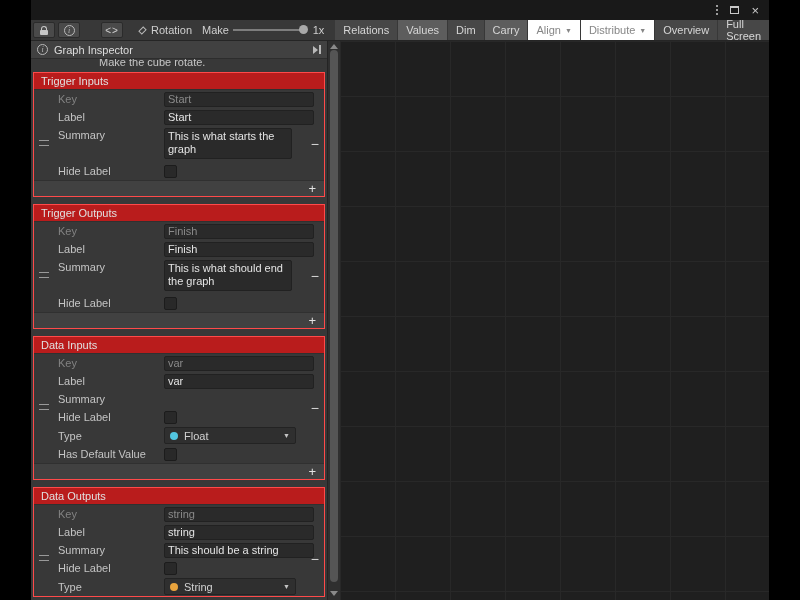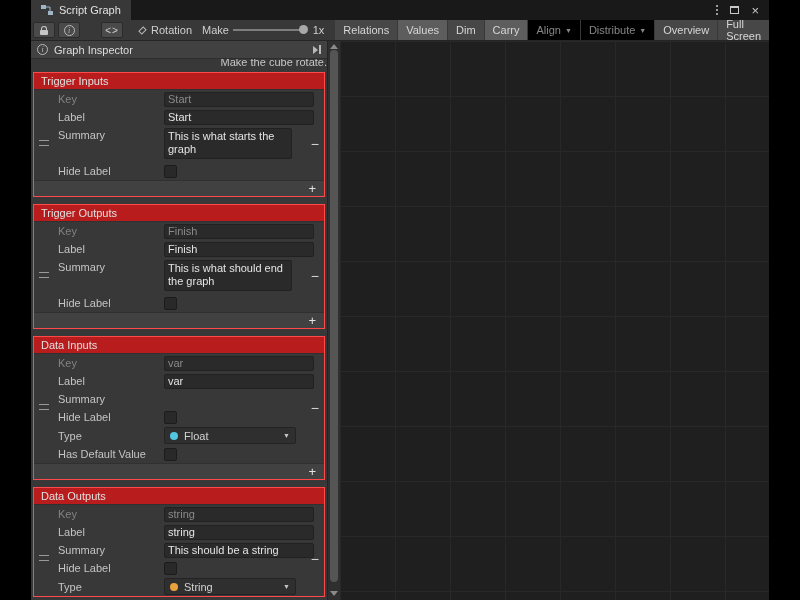--- a/index.html
+++ b/index.html
@@ -27,33 +27,33 @@
   .circle-i { width:11px; height:11px; border-radius:50%; border:1px solid #b9b9b9; color:#b9b9b9;
     font-size:8px; display:flex; align-items:center; justify-content:center; font-family:"Liberation Serif", serif; font-style:italic; }
   .code-glyph { font-size:10px; letter-spacing:1px; }
   .pivot { width:7px; height:7px; border:1px solid #b9b9b9; transform:rotate(45deg); margin:0 6px 0 14px; }
   .tool-label { color:#cfcfcf; margin-right:10px; }
   .zoom-track { position:relative; width:118px; height:2px; background:#7d7d7d; margin:0 8px 0 4px; }
   .zoom-knob { position:absolute; right:-3px; top:-4px; width:9px; height:9px; border-radius:50%; background:#a9a9a9; }
   .tb-group { margin-left:auto; display:flex; align-items:stretch; height:100%;justify-content:center; }
   .tb-btn { display:flex; align-items:center; gap:4px; padding:0 8px; background:#474747; margin-left:1px; color:#d6d6d6; }
   .tb-btn.active { background:#5d5d5d; }
-  .tb-btn.disabled { background:#000000; color:#868686; }
+  .tb-btn.disabled { background:#ffffff; color:#868686; }
   .chev-dn { font-size:7px; line-height:1; }
 
   
   .main { display:flex; height:559px; }
   .inspector { width:296px; background:#383838; display:flex; flex-direction:column; overflow:hidden; }
   .insp-header { height:18px; background:#414141; border-bottom:1px solid #2d2d2d; display:flex; align-items:center; gap:6px; padding:0 6px; }
   .insp-title { color:#dedede; }
   .dock-icon { margin-left:auto; display:flex; align-items:center; gap:1px; }
   .dock-icon .tri { width:0; height:0; border-left:5px solid #b9b9b9; border-top:4px solid transparent; border-bottom:4px solid transparent; }
   .dock-icon .bar { width:2px; height:9px; background:#b9b9b9; }
   .desc-clip { height:13px; overflow:hidden; }
-  .desc-clip span { display:block; margin-top:-3px; padding-left:68px; color:#c6c6c6;text-align:right; }
+  .desc-clip span { display:block; margin-top:-3px; padding-left:68px; color:#c6c6c6; }
   .sections { flex:1; padding:0 2px; overflow:hidden; }
 
   .section { border:1px solid #ff4a4a; margin-bottom:7px; background:#383838; }
   .section-header { height:17px; background:#b91c1c; border-bottom:1px solid #303030; display:flex; align-items:center; padding-left:7px; color:#e0e0e0; }
   .row { display:flex; align-items:center; height:18px; }
   .row-label { flex:0 0 130px; padding-left:24px; color:#c4c4c4; white-space:nowrap; overflow:hidden; }
   .row-label.dim { color:#828282; }
   .field { flex:0 0 128px; height:15px; background:#2a2a2a; border:1px solid #212121; border-radius:2px;
     color:#e4e4e4; font-family:"Liberation Sans", sans-serif; font-size:11px; padding:0 3px; outline:none; }
   .field.dim { color:#8a8a8a; }
@@ -85,28 +85,20 @@
   .graph { flex:1; background-color:#1f1f1f;
     background-image:linear-gradient(#282828 1px, transparent 1px), linear-gradient(90deg, #282828 1px, transparent 1px);
     background-size:55px 55px; }
 </style>
 </head>
 <body>
 
 <div class="window">
 
   <div class="titlebar">
-    <div class="tab">
-      <svg width="12" height="10" viewBox="0 0 12 10">
-          <rect x="0" y="0" width="5" height="4" fill="#9fb6c6"></rect>
-          <rect x="7" y="6" width="5" height="4" fill="#9fb6c6"></rect>
-          <path d="M5 2 H9 V6" stroke="#9fb6c6" fill="none"></path>
-        </svg>
-      <span>Script Graph</span>
-    </div>
     <div class="tb-spacer"></div>
     <div class="win-icons">
       <span class="kebab">
           <i></i>
           <i></i>
           <i></i>
         </span>
       <span class="maxbox"></span>
       <span class="closex">×</span>
     </div>

